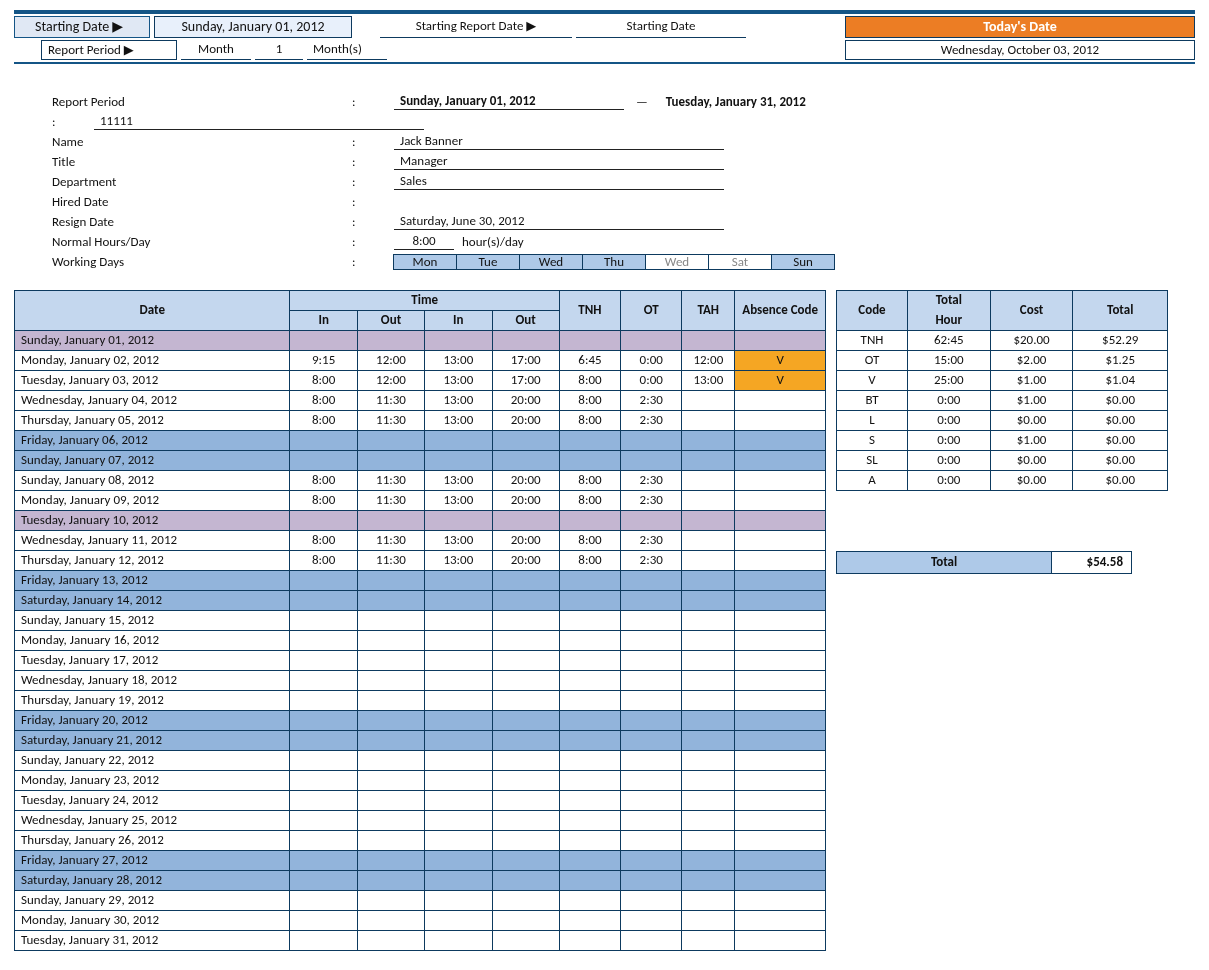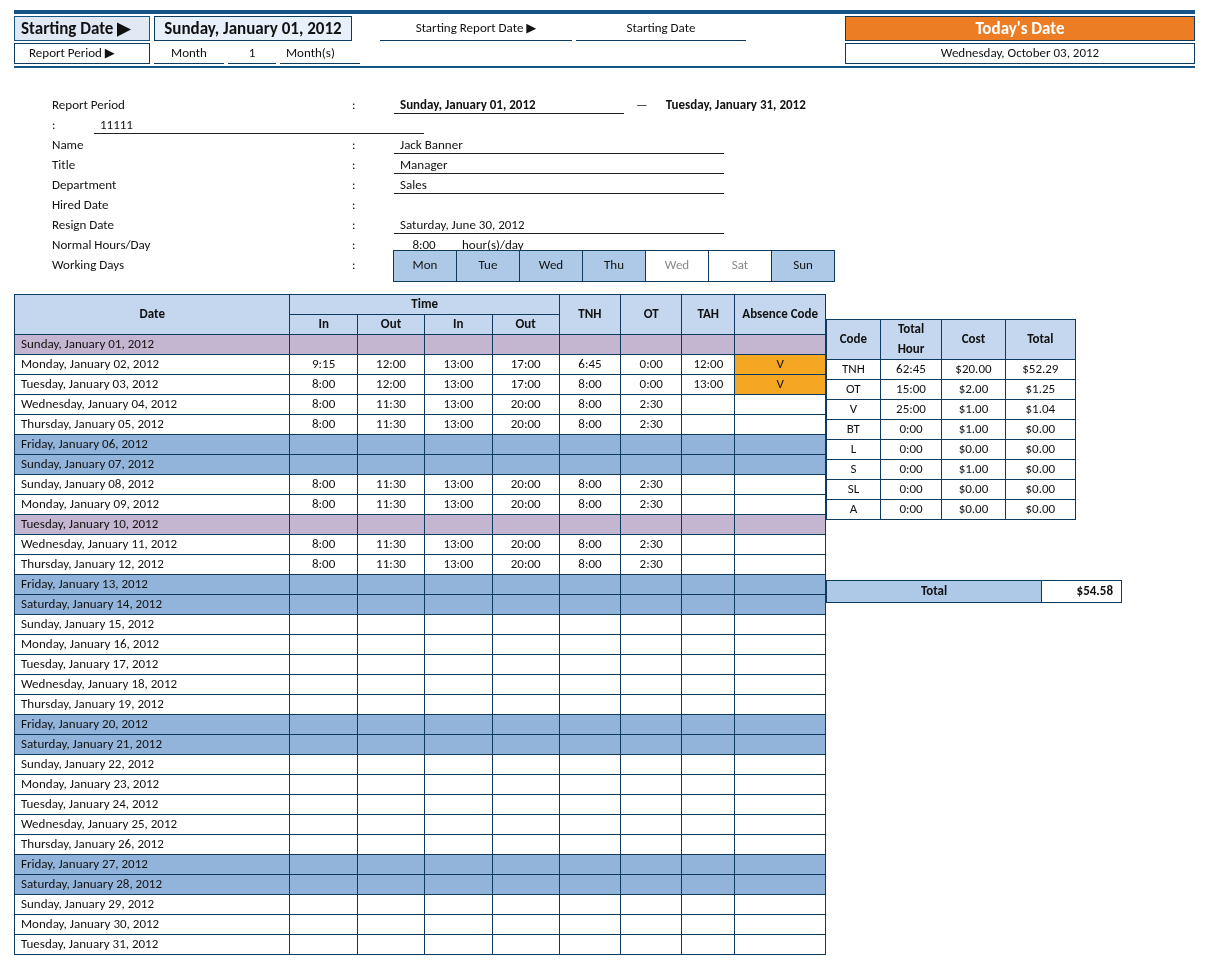--- a/index.html
+++ b/index.html
@@ -24,68 +24,67 @@
     color:var(--text);
     width:1209px;
   }
   .hr-thick{height:4px;background:var(--steel);margin:0 0 2px 0;}
   .hr-thin{height:2px;background:var(--steel);margin:0;}
 
   
   .topbar{display:flex;gap:4px;align-items:stretch;margin-bottom:2px;}
   .topbar .cell{
     border:1px solid var(--grid);
-    padding:1px 6px;
+    padding:1px 20px;
     display:flex;align-items:center;
-    font-size:17px;
-    font-weight:bold;
+    font-size:14px;
   }
   .topbar .label{background:#e0e8f4;border-color:var(--steel);}
   .today-head{background:var(--orange);color:#fff;font-weight:bold;justify-content:center;}
   .today-val{justify-content:center;}
   .row2{display:flex;gap:4px;align-items:stretch;}
-  .row2 .cell{border:1px solid var(--grid);padding:1px 14px;display:flex;align-items:center;}
+  .row2 .cell{border:1px solid var(--grid);padding:1px 6px;display:flex;align-items:center;margin-left:27px;}
   .underline-cell{border:none;border-bottom:1px solid var(--grid);padding:1px 6px;display:flex;align-items:center;justify-content:center;}
 
   
   .info{margin:28px 0 18px 6px;}
   .info-row{display:flex;align-items:center;height:20px;padding-left:32px;}
   .info-label{width:300px;padding-right:6px;}
   .info-colon{width:10px;}
   .info-val{min-width:330px;border-bottom:1px solid #222;padding:0 6px;}
   .info-row.period .info-val{font-weight:bold;padding:0 6px;}
   .info-row.period .dash{padding:0 12px;}
 
   
   .days{display:flex;}
-  .days .d{width:64px;height:32px;border:1px solid var(--grid);display:flex;align-items:center;justify-content:center;margin-left:-1px;}
+  .days .d{width:64px;height:16px;border:1px solid var(--grid);display:flex;align-items:center;justify-content:center;margin-left:-1px;}
   .days .off{color:var(--muted);}
   .days .on{background:var(--head-blue2);}
 
   
-  .main-wrap{display:flex;align-items:flex-start;}
+  .main-wrap{display:flex;gap:10px;align-items:flex-start;}
 
   
   table.sheet{border-collapse:collapse;width:812px;}
   table.sheet th,table.sheet td{
     border:1px solid var(--grid);
     padding:1px 6px;
     height:20px;
     font-size:13px;
     text-align:center;
     white-space:nowrap;
   }
   table.sheet th{background:var(--head-blue);font-weight:bold;}
   table.sheet td.date{text-align:left;width:270px;}
   table.sheet tr.shade-dark td{background:var(--row-dark);}
   table.sheet tr.shade-purple td{background:var(--row-purple);}
   table.sheet td.abs-v{background:var(--amber);}
 
   
-  table.sum{border-collapse:collapse;width:250px;margin-top:25px;}
+  table.sum{border-collapse:collapse;width:332px;}
   table.sum th,table.sum td{
     border:1px solid var(--grid);
     padding:1px 6px;height:20px;font-size:13px;text-align:center;white-space:nowrap;
   }
   table.sum th{background:var(--head-blue);font-weight:bold;}
 
   
   table.grand{border-collapse:collapse;width:296px;margin-top:60px;}
   table.grand td,table.grand th{border:1px solid var(--grid);height:22px;font-size:13px;}
   table.grand .lab{background:var(--head-blue2);font-weight:bold;text-align:center;}

